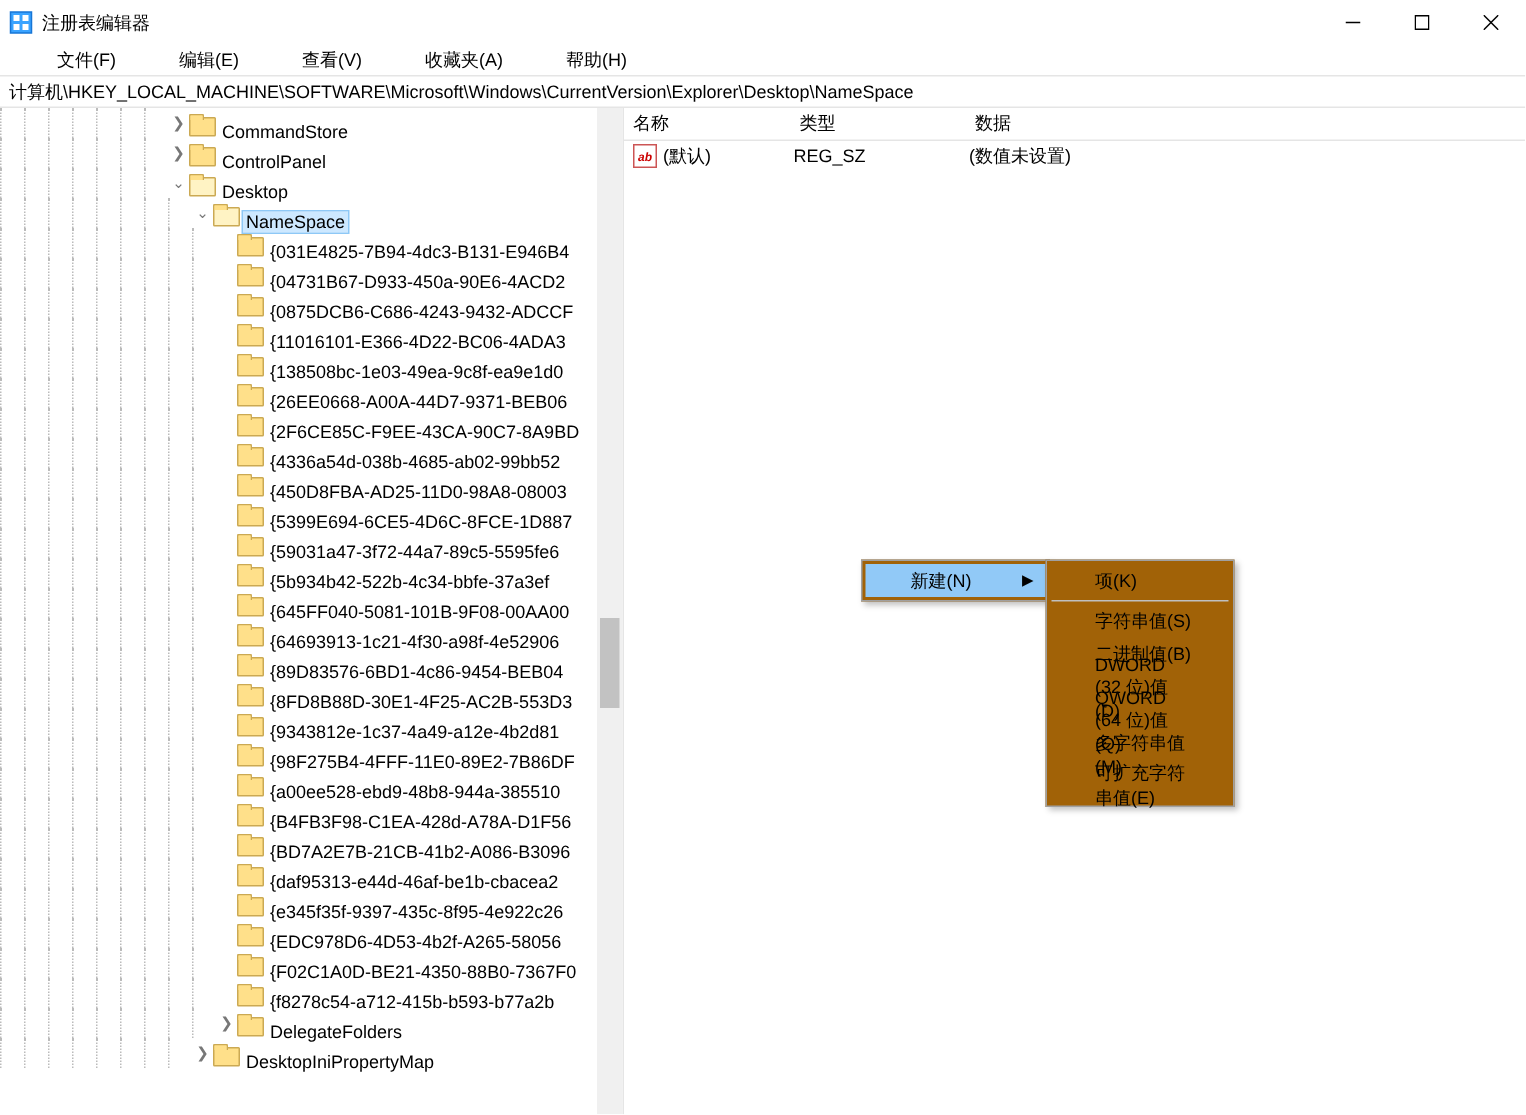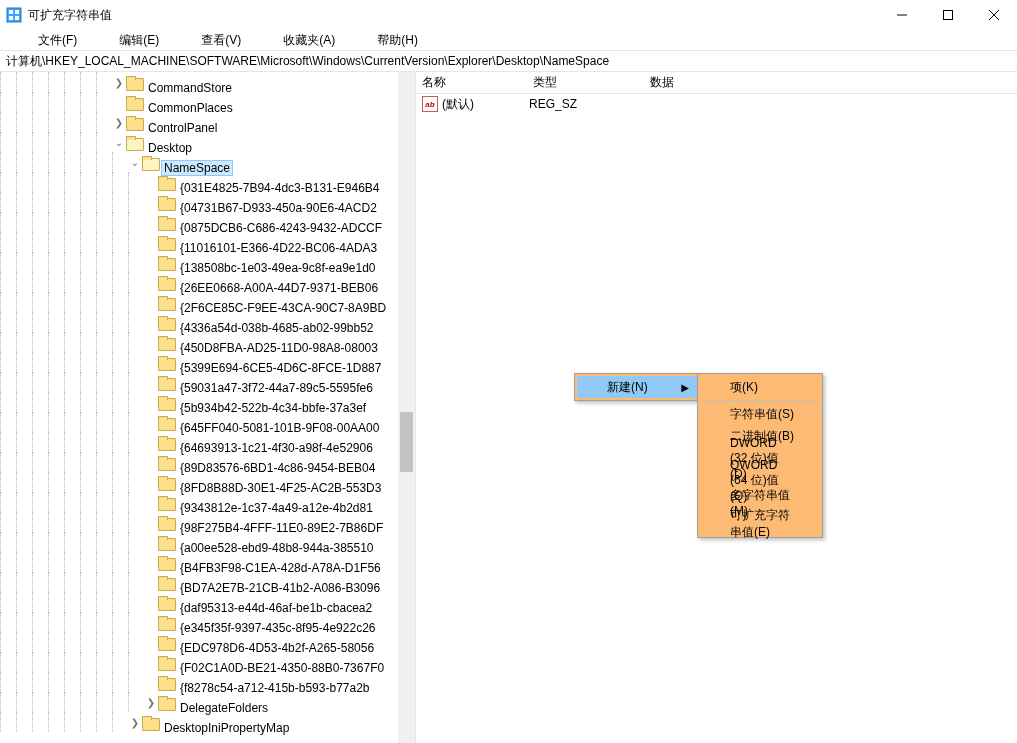--- a/index.html
+++ b/index.html
@@ -34,42 +34,42 @@
 
   .tree-row { display:flex; align-items:center; height:20px; white-space:nowrap; }
   .expander { width:14px; text-align:center; color:#777; font-size:10px; }
   .fld { width:16px; height:13px; margin-right:4px; position:relative; }
   .fld::before { content:""; position:absolute; left:0; top:2px; width:16px; height:11px; background:#ffe08a; border:1px solid #cba953; border-radius:1px; }
   .fld::after { content:""; position:absolute; left:0; top:0; width:8px; height:3px; background:#ffe08a; border:1px solid #cba953; border-bottom:none; border-radius:1px 1px 0 0; }
   .fld.open::before { background:#fff3c4; }
   .sel { background:#cde8ff; outline:1px solid #8ec8f6; }
   .lbl { padding:0 2px;margin-top:11px; }
 
-  .ctx { position:absolute; background:#fdba74; border:1px solid #a0a0a0; box-shadow:2px 2px 4px rgba(0,0,0,0.25); padding:2px; }
+  .ctx { position:absolute; background:#a16207; border:1px solid #a0a0a0; box-shadow:2px 2px 4px rgba(0,0,0,0.25); padding:2px; }
   .ctx-row { height:22px; display:flex; align-items:center; padding:0 26px 0 30px; position:relative; min-width:120px; }
   .ctx-row.hl { background:#91c9f7; }
   .ctx-arrow { position:absolute; right:8px; font-size:10px; }
   .submenu { position:absolute; left:100%; top:-3px; }
 </style>
 </head>
 <body>
 
 <div class="window">
 
   <div class="titlebar">
     <span class="titlebar-icon">
       <svg width="16" height="16" viewBox="0 0 16 16">
           <rect x="1" y="1" width="14" height="14" fill="#3aa3ff" stroke="#1776d6"></rect>
           <rect x="3" y="3" width="4" height="4" fill="#fff"></rect>
           <rect x="9" y="3" width="4" height="4" fill="#fff"></rect>
           <rect x="3" y="9" width="4" height="4" fill="#fff"></rect>
           <rect x="9" y="9" width="4" height="4" fill="#fff"></rect>
         </svg>
     </span>
-    <span class="titlebar-title">可扩充字符串值</span>
+    <span class="titlebar-title">注册表编辑器</span>
     <span class="titlebar-spacer"></span>
     <div class="win-btn">
         <svg width="10" height="10">
           <line x1="0" y1="5" x2="10" y2="5" stroke="#000"></line>
         </svg>
       </div>
     <div class="win-btn">
         <svg width="10" height="10">
           <rect x="0.5" y="0.5" width="9" height="9" fill="none" stroke="#000"></rect>
         </svg>
@@ -110,32 +110,20 @@
             <span class="lbl">CommandStore</span>
           </div>
           <div class="tree-row">
             <span style="display:inline-block;width:16px;border-left:1px dotted #bbb;height:20px;"></span>
             <span style="display:inline-block;width:16px;border-left:1px dotted #bbb;height:20px;"></span>
             <span style="display:inline-block;width:16px;border-left:1px dotted #bbb;height:20px;"></span>
             <span style="display:inline-block;width:16px;border-left:1px dotted #bbb;height:20px;"></span>
             <span style="display:inline-block;width:16px;border-left:1px dotted #bbb;height:20px;"></span>
             <span style="display:inline-block;width:16px;border-left:1px dotted #bbb;height:20px;"></span>
             <span style="display:inline-block;width:16px;border-left:1px dotted #bbb;height:20px;"></span>
-            <span class="expander"></span>
-            <span class="fld"></span>
-            <span class="lbl">CommonPlaces</span>
-          </div>
-          <div class="tree-row">
-            <span style="display:inline-block;width:16px;border-left:1px dotted #bbb;height:20px;"></span>
-            <span style="display:inline-block;width:16px;border-left:1px dotted #bbb;height:20px;"></span>
-            <span style="display:inline-block;width:16px;border-left:1px dotted #bbb;height:20px;"></span>
-            <span style="display:inline-block;width:16px;border-left:1px dotted #bbb;height:20px;"></span>
-            <span style="display:inline-block;width:16px;border-left:1px dotted #bbb;height:20px;"></span>
-            <span style="display:inline-block;width:16px;border-left:1px dotted #bbb;height:20px;"></span>
-            <span style="display:inline-block;width:16px;border-left:1px dotted #bbb;height:20px;"></span>
             <span class="expander">❯</span>
             <span class="fld"></span>
             <span class="lbl">ControlPanel</span>
           </div>
           <div class="tree-row">
             <span style="display:inline-block;width:16px;border-left:1px dotted #bbb;height:20px;"></span>
             <span style="display:inline-block;width:16px;border-left:1px dotted #bbb;height:20px;"></span>
             <span style="display:inline-block;width:16px;border-left:1px dotted #bbb;height:20px;"></span>
             <span style="display:inline-block;width:16px;border-left:1px dotted #bbb;height:20px;"></span>
             <span style="display:inline-block;width:16px;border-left:1px dotted #bbb;height:20px;"></span>
@@ -558,20 +546,21 @@
       <div class="cols">
         <div class="col col-name">名称</div>
         <div class="col col-type">类型</div>
         <div class="col col-data">数据</div>
       </div>
       <div id="values">
           <div class="rowv">
             <span class="val-ico ab">ab</span>
             <span class="vname">(默认)</span>
             <span class="vtype">REG_SZ</span>
+            <span class="vdata">(数值未设置)</span>
           </div>
         </div>
 
       <div class="ctx" style="left:158px; top:301px;">
         <div class="ctx-row hl">
           <span>新建(N)</span>
           <span class="ctx-arrow">▶</span>
           <div class="ctx submenu">
             <div class="ctx-row">
                 <span>项(K)</span>

